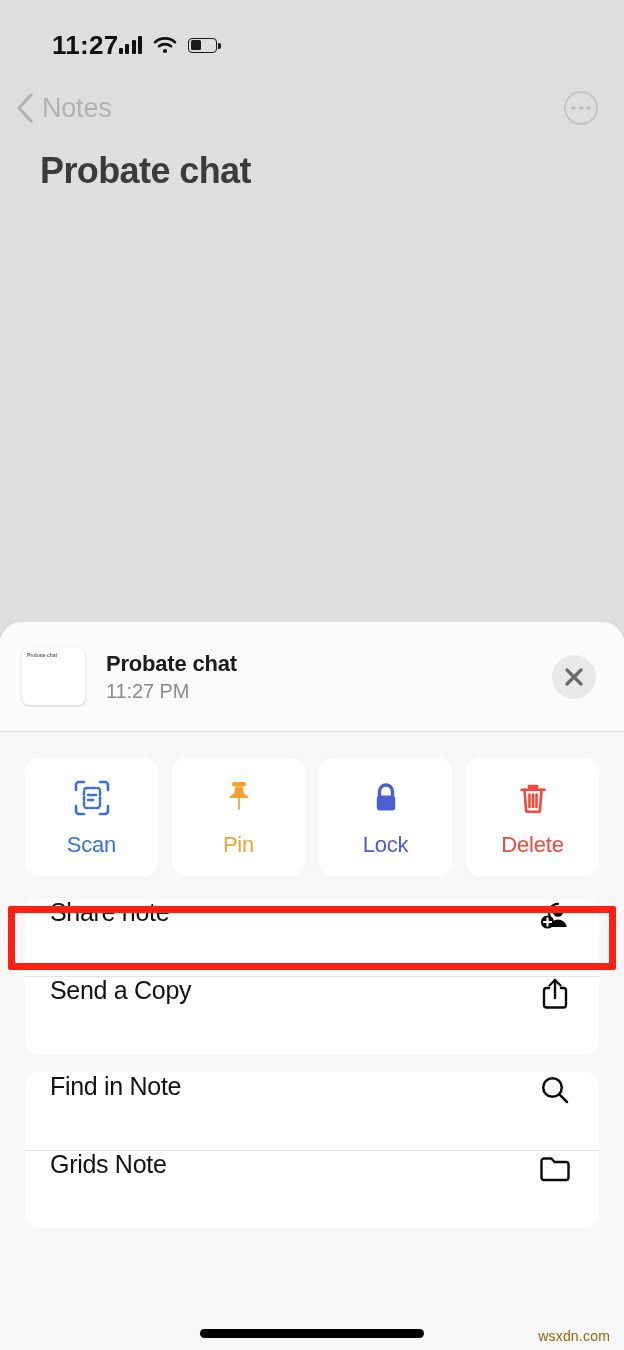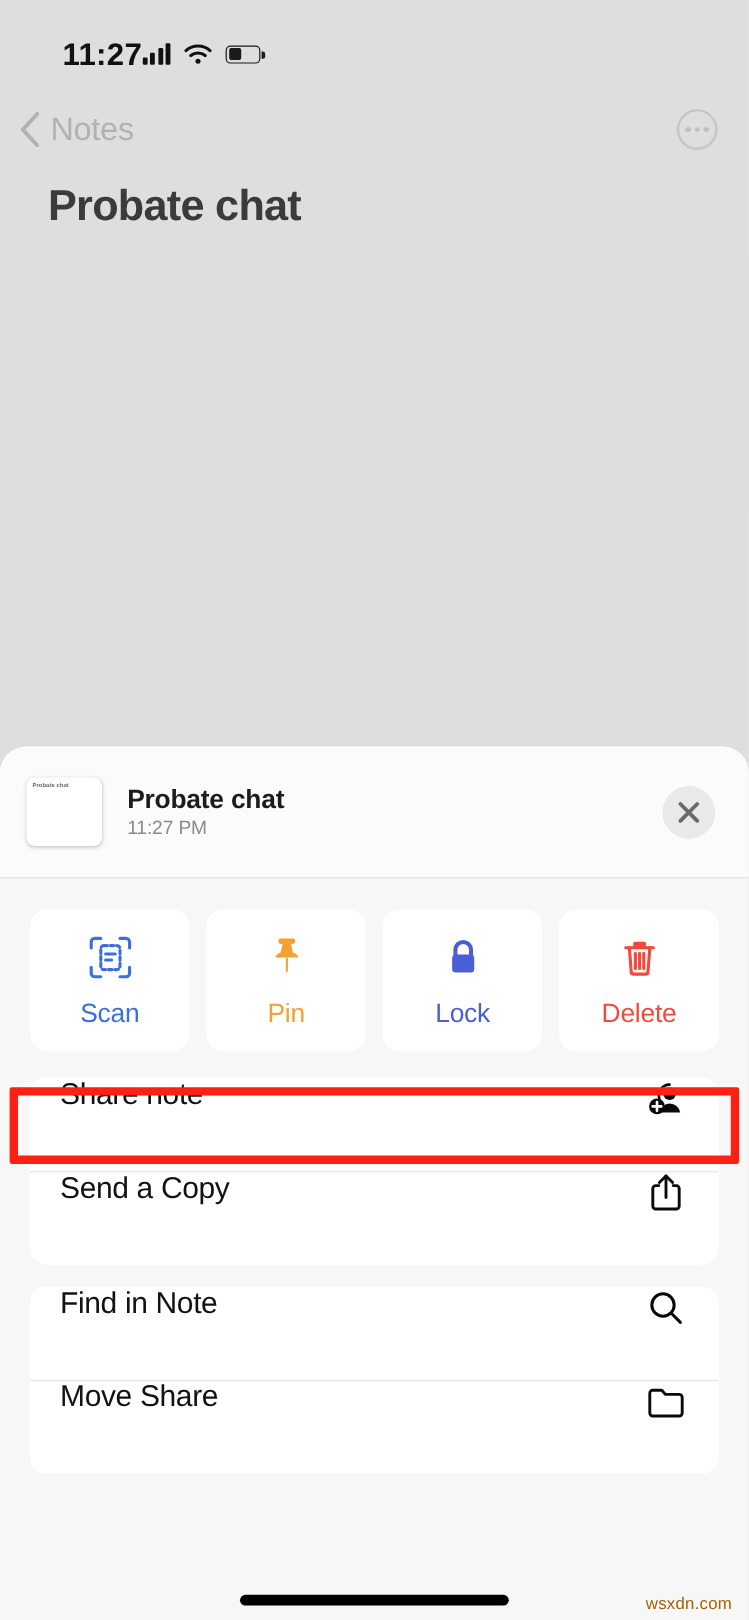--- a/index.html
+++ b/index.html
@@ -172,21 +172,21 @@
     margin-left: 21px;
     flex: 1;
   }
   .sheet-title {
     font-size: 22px;
     font-weight: bold;
     color: #1c1c1c;
     letter-spacing: -0.2px;
   }
   .sheet-subtitle {
-    font-size: 16px;
+    font-size: 20px;
     color: #8b8b8b;
     margin-top: 3px;
     letter-spacing: -0.1px;
   }
   .close-button {
     width: 44px;
     height: 44px;
     border-radius: 50%;
     background: #e9e9e9;
     display: flex;
@@ -438,21 +438,21 @@
       <span class="menu-icon">
         <svg width="34" height="34" viewBox="0 0 34 34">
           <g fill="none" stroke="#0a0a0a" stroke-width="2.5" stroke-linecap="round">
             <circle cx="14.5" cy="14.5" r="9.3"></circle>
             <path d="M21.4 21.4 L29 29"></path>
           </g>
         </svg>
       </span>
     </div>
     <div class="menu-row">
-      <span class="menu-label">Move Share</span>
+      <span class="menu-label">Grids Note</span>
       <span class="menu-icon">
         <svg width="34" height="30" viewBox="0 0 34 30">
           <path d="M3.5 9 V24.5 A2.5 2.5 0 0 0 6 27 H28 A2.5 2.5 0 0 0 30.5 24.5 V11.5 A2.5 2.5 0 0 0 28 9 H16.5 L13.5 5.5 H6 A2.5 2.5 0 0 0 3.5 8 Z" fill="none" stroke="#0a0a0a" stroke-width="2.4" stroke-linejoin="round"></path>
         </svg>
       </span>
     </div>
   </div>
 
   <div class="home-indicator"></div>
 </div>

